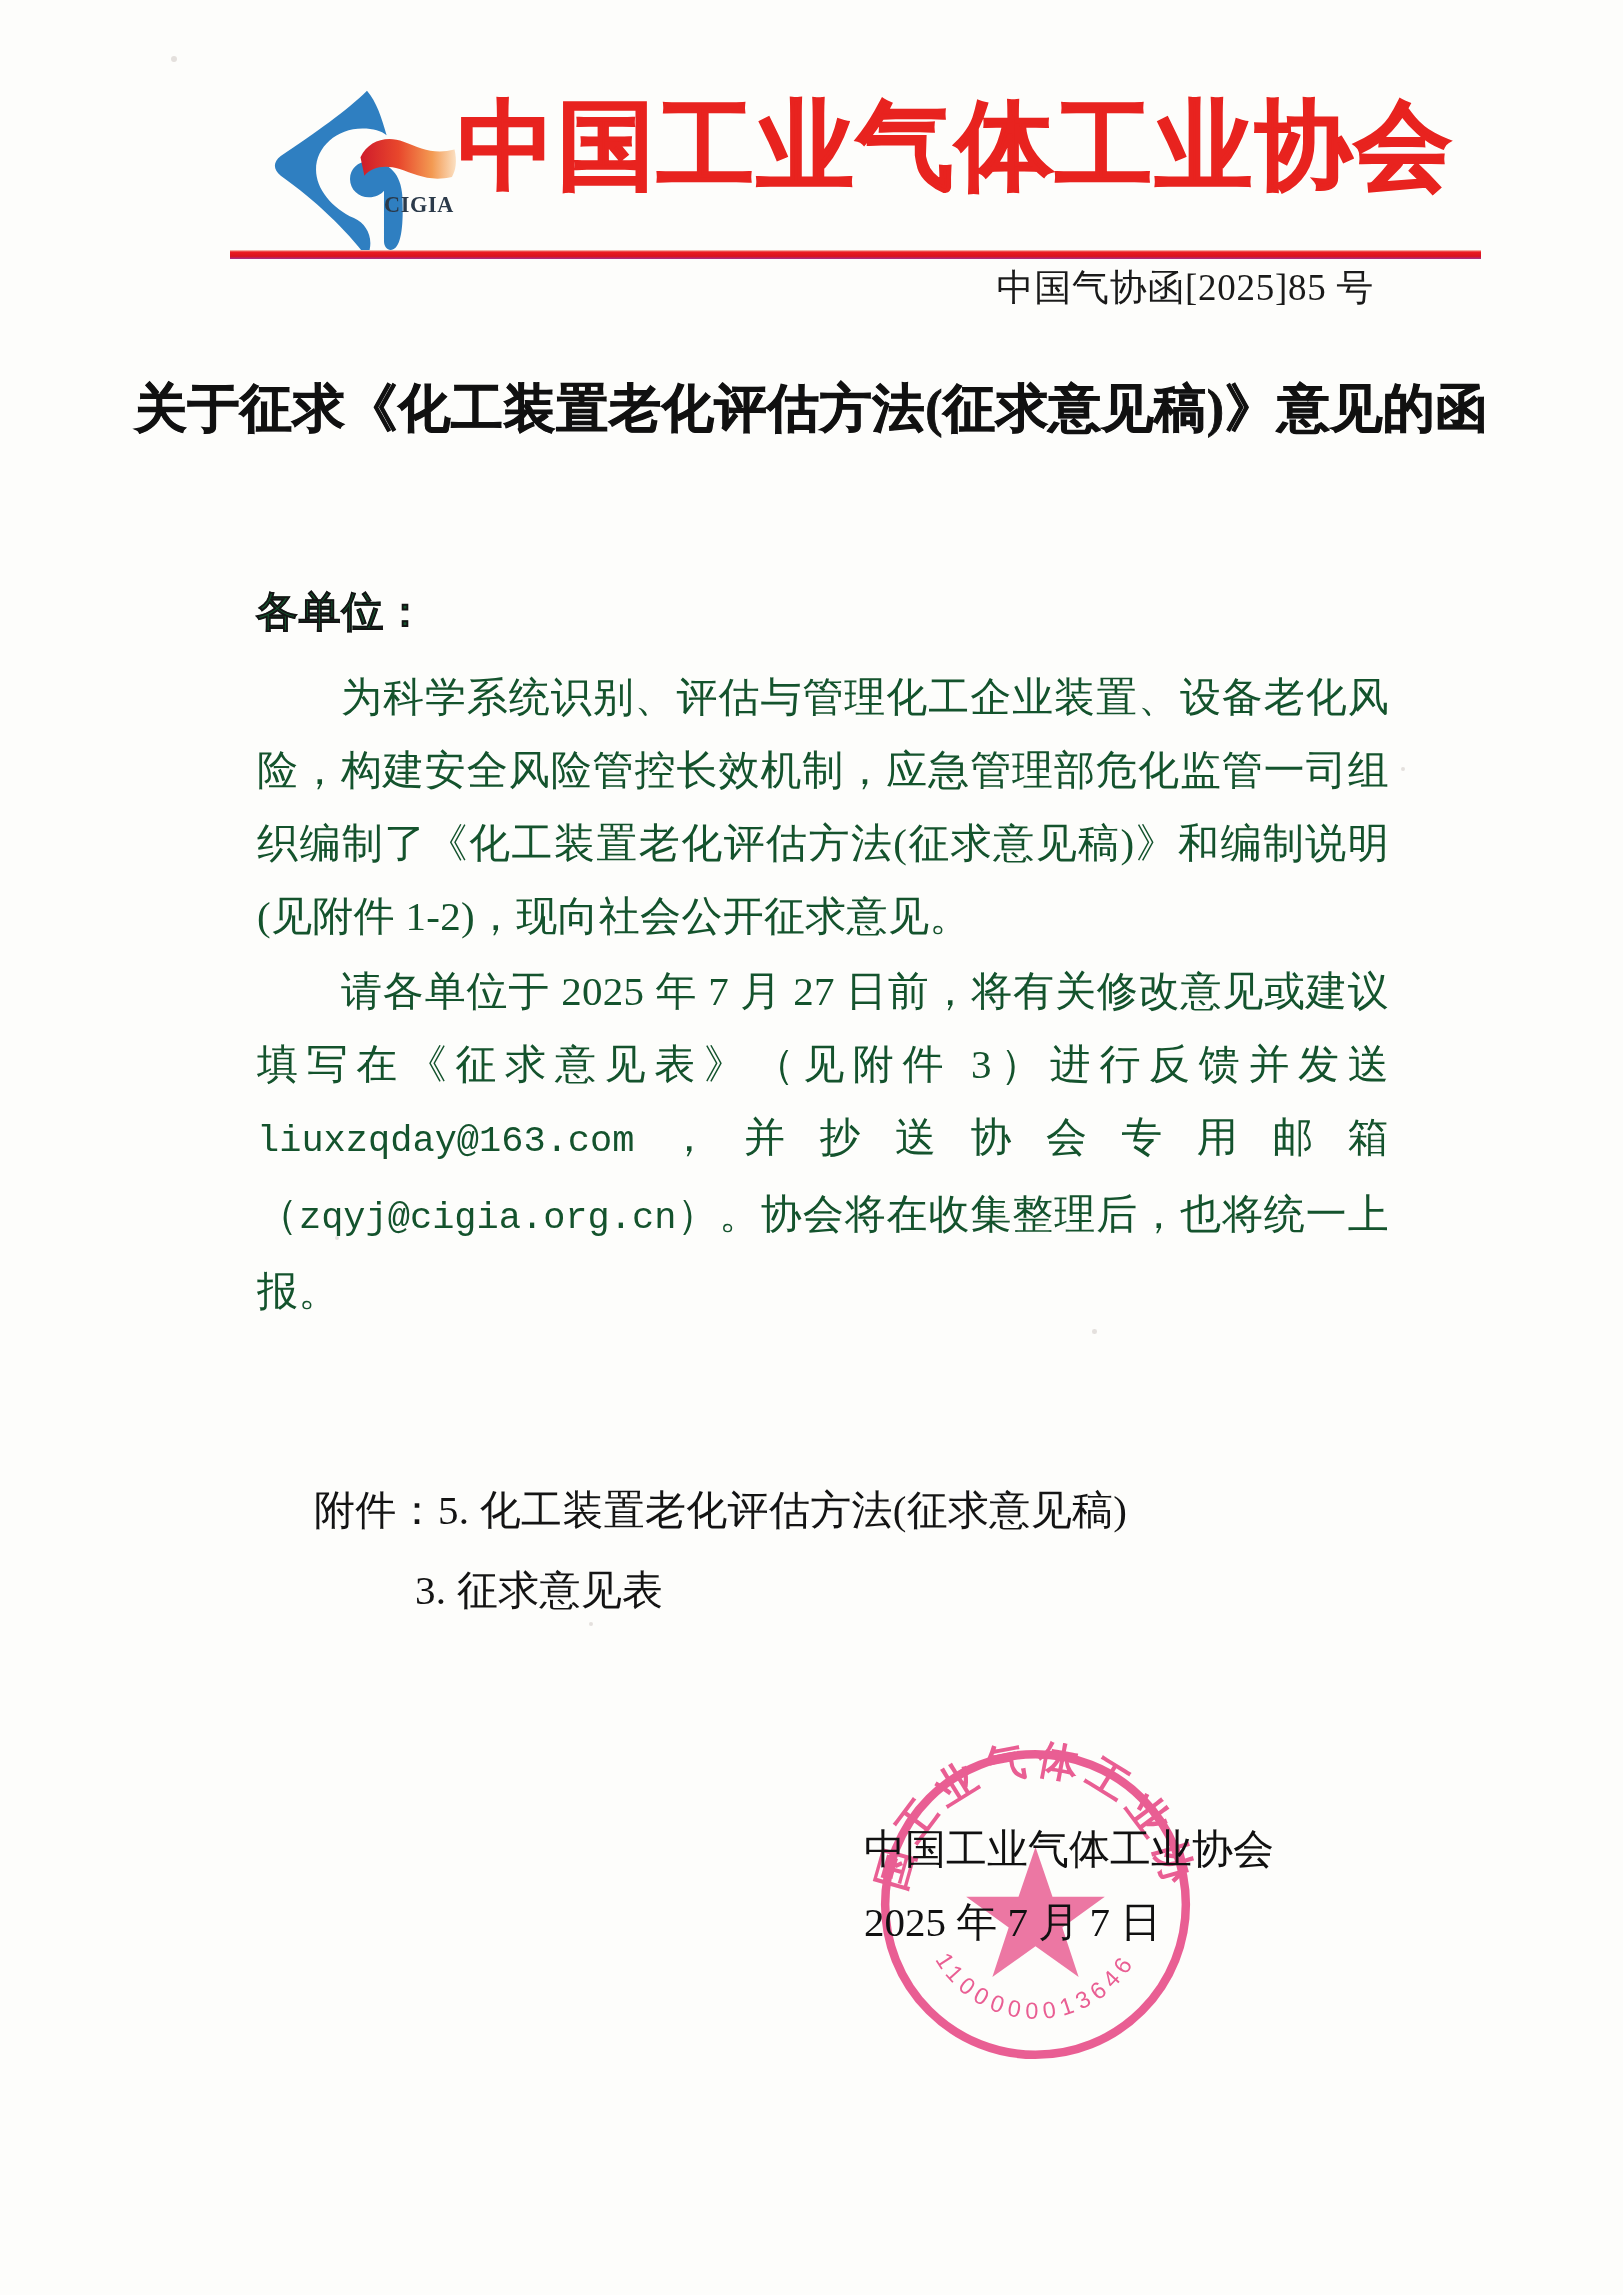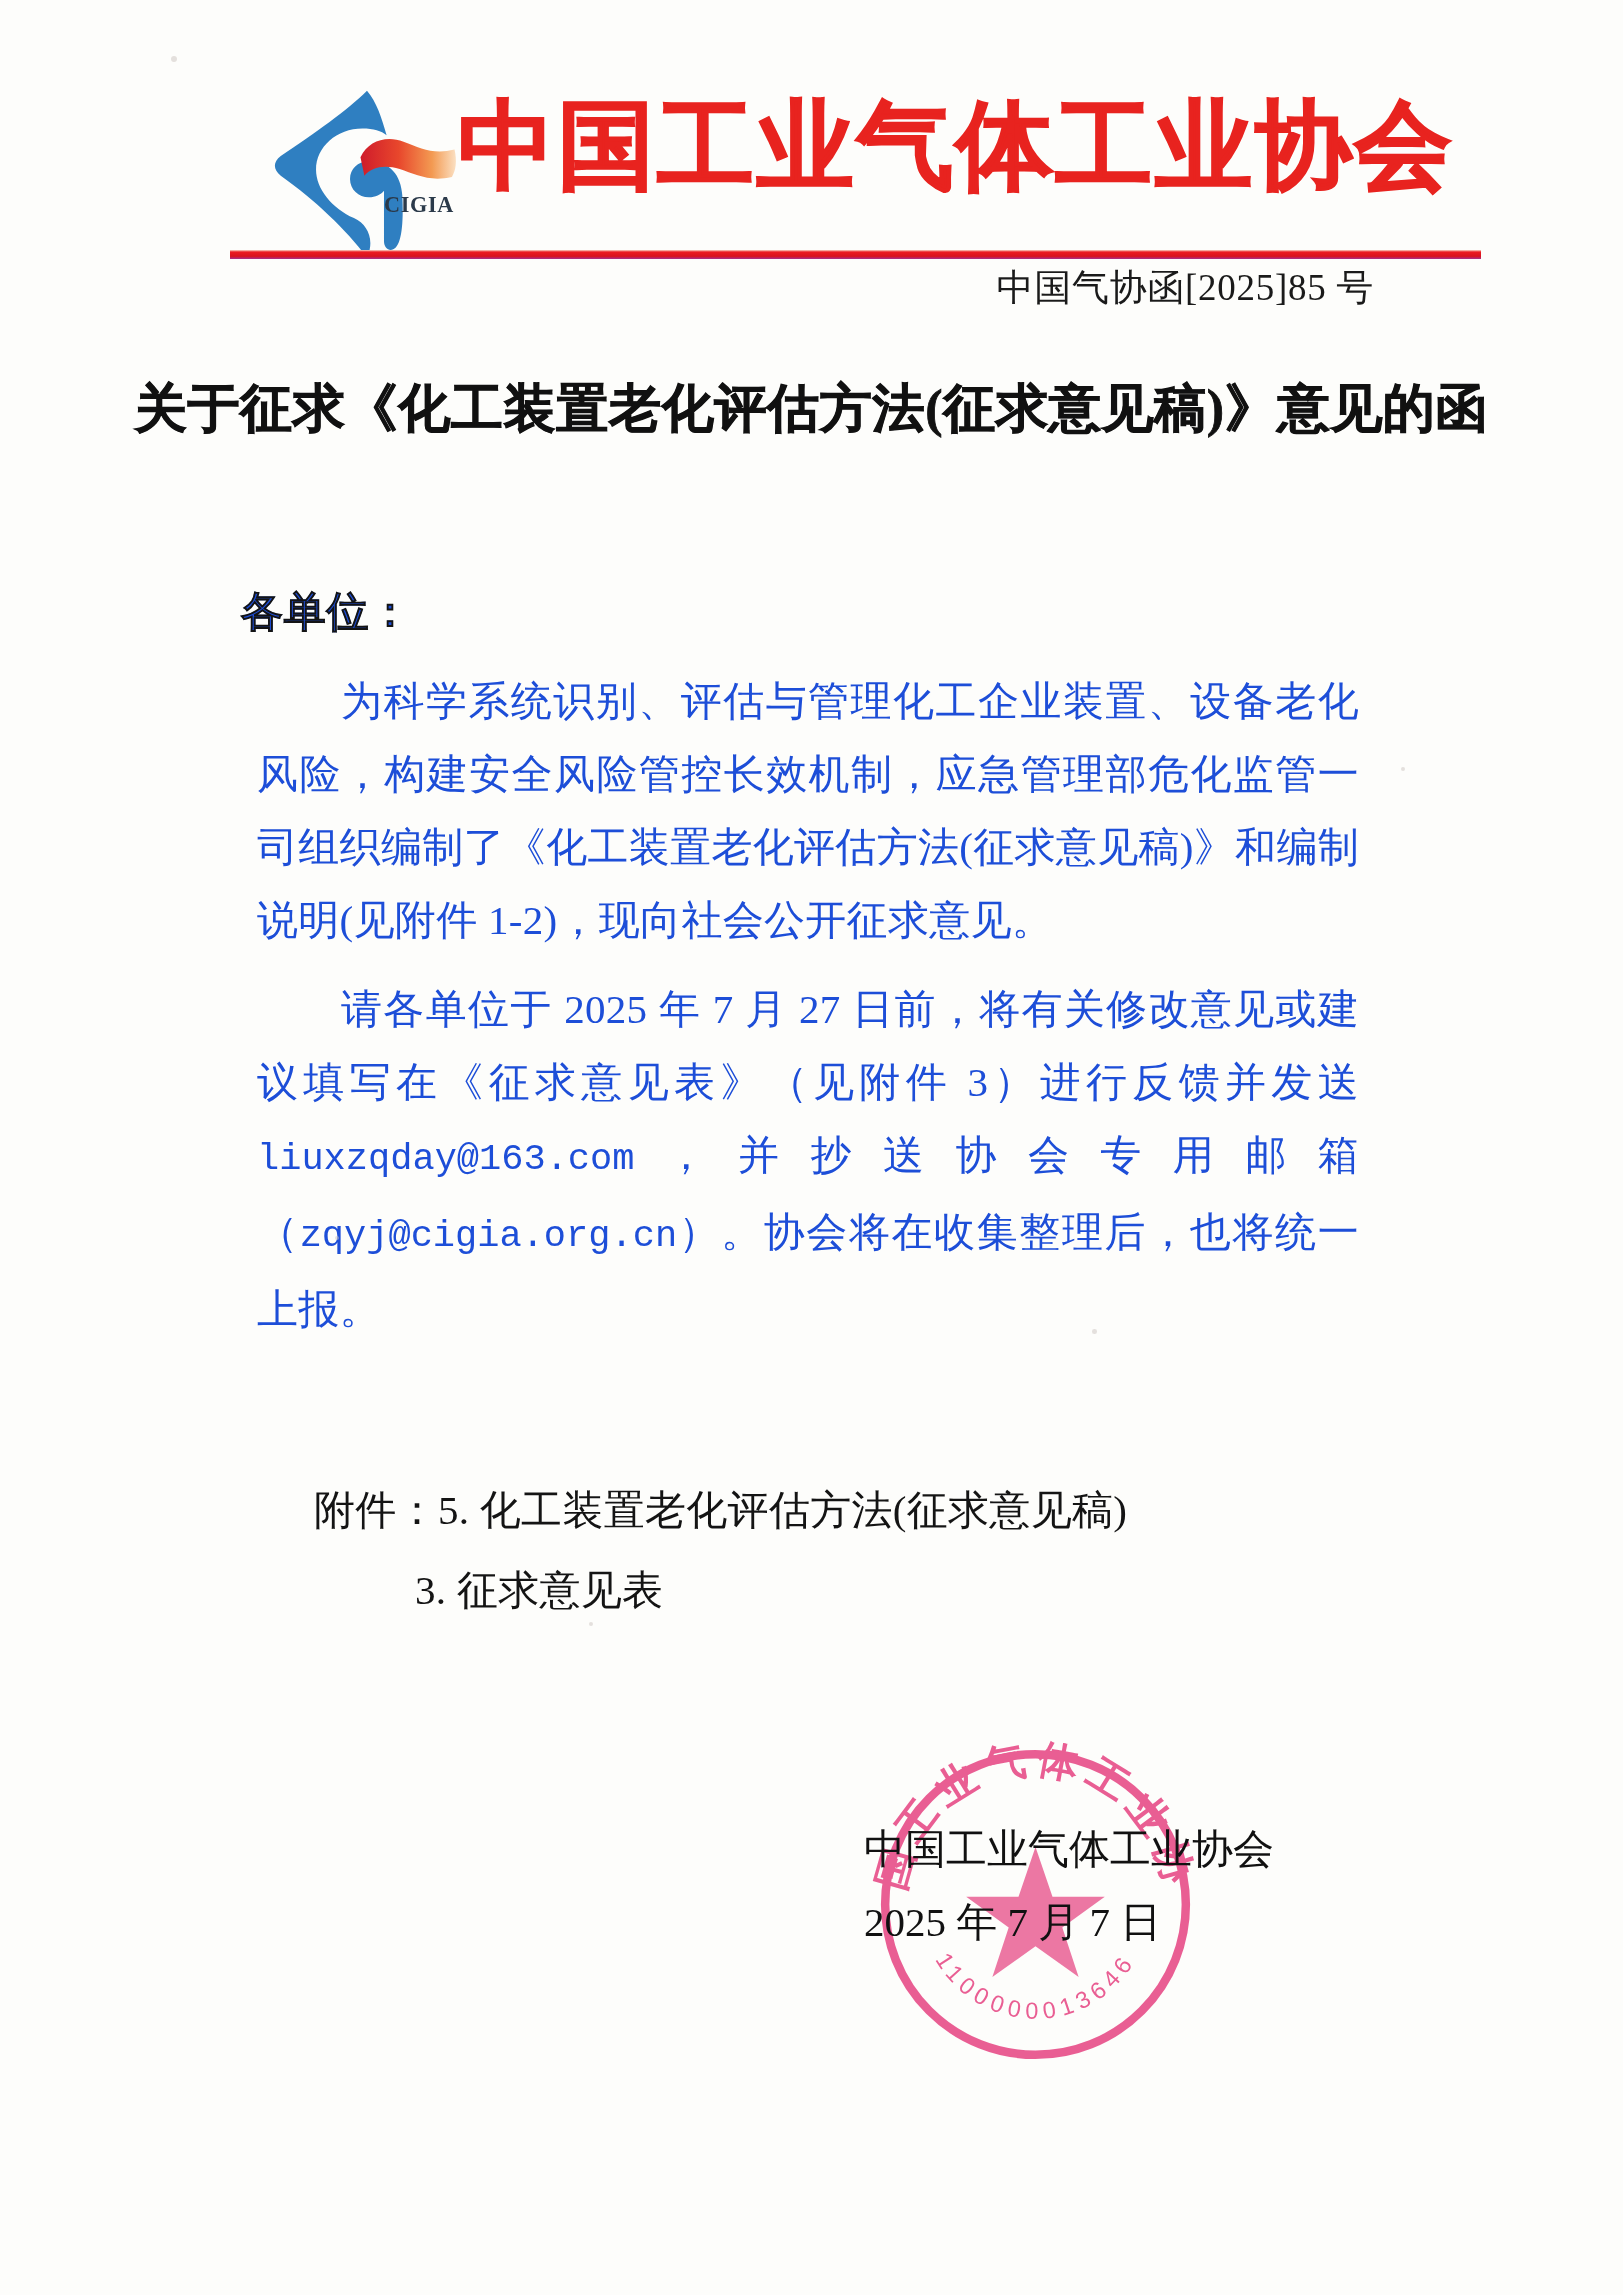--- a/index.html
+++ b/index.html
@@ -78,36 +78,36 @@
     font-weight: bold;
     font-size: 52px;
     letter-spacing: 0.7px;
     color: #111111;
     -webkit-text-stroke: 0.8px #111111;
   }
 
   
   #body-block {
     position: absolute;
-    left: 241px; top: 576px;
+    left: 256px; top: 576px;
     width: 1134px;
     font-family: "Liberation Serif", "DejaVu Serif", serif;
     font-size: 41px;
     line-height: 73px;
-    color: #1d4ed8;
+    color: #14532d;
   }
   .salutation {
     font-weight: bold;
     font-size: 42px;
     letter-spacing: 0.7px;
     -webkit-text-stroke: 0.6px #141414;
     margin: 0 0 11.8px 0;
   }
   .para {
-    margin: 16px;
+    margin: 1px;
     text-indent: 84px;
     text-align: justify;
     text-justify: inter-ideograph;
     letter-spacing: 0.3px;
   }
   .para + .para { margin-top: 2.6px; }
   .mono {
     font-family: "Liberation Mono", "DejaVu Sans Mono", monospace;
     font-size: 37px;
     letter-spacing: 0px;

